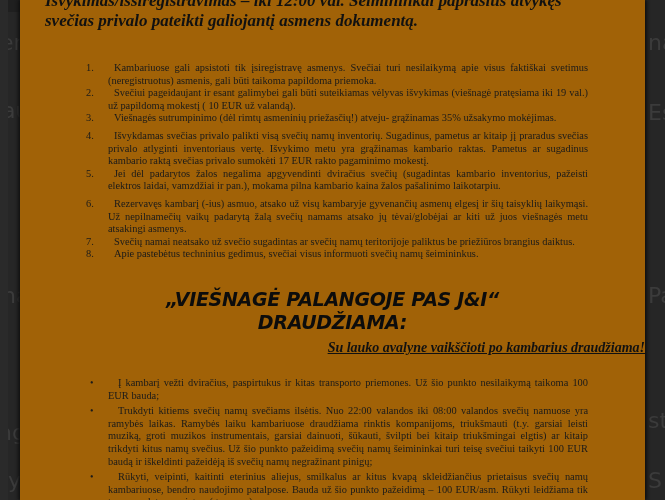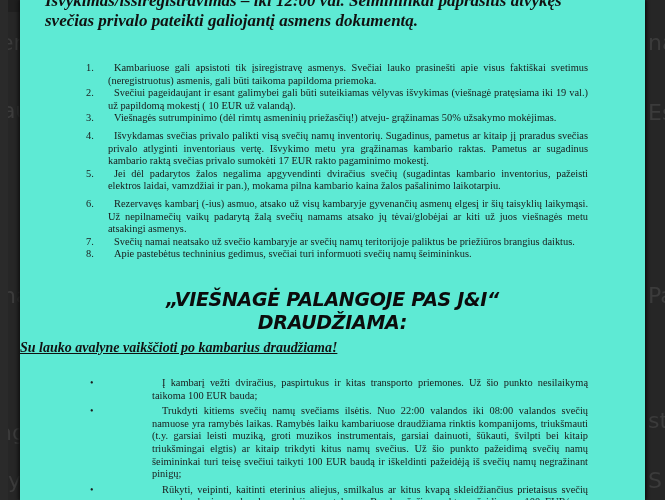--- a/index.html
+++ b/index.html
@@ -8,21 +8,21 @@
       background: #2a2a2a; position: relative;
       font-family: "DejaVu Serif", serif;
     }
     .bg-strip { position: absolute; top: 0; height: 500px; width: 20px; background: #262626; overflow: hidden; }
     .bg-strip.left { left: 8px; text-align: center; }
     .bg-strip.right { left: 645px; width: 20px; }
     .bg-topbar { position: absolute; left: 0; top: 0; width: 20px; height: 12px; background: #1f1f1f; }
     .bg-frag { position: absolute; color: #3b3b3b; font-family: "DejaVu Sans", sans-serif; font-size: 22px; white-space: nowrap; }
     .page {
       position: absolute; left: 20px; top: 0; width: 625px; height: 500px;
-      background: #5eead4; overflow: hidden;
+      background: #a16207; overflow: hidden;
       box-shadow: -2px 0 3px #111, 2px 0 3px #111;
     }
     .intro {
       position: absolute; left: 25px; top: -9px; width: 540px;
       font-family: "Liberation Serif", serif; font-style: italic; font-weight: bold;
       font-size: 17px; line-height: 20px; color: #111;
     }
     .rules {
       position: absolute; left: 68px; top: 62px; width: 500px;
       font-family: "Liberation Serif", serif; font-size: 10.4px; line-height: 12.6px; color: #1a1a1a;
@@ -33,32 +33,32 @@
     .rules .num { position: absolute; left: -2px; top: 0; }
     .rules .txt { display: block; text-indent: 6px; }
     .title {
       position: absolute; left: 0; width: 625px; text-align: center;
       font-family: "DejaVu Sans", sans-serif; font-style: italic; font-weight: bold;
       font-size: 19px; line-height: 23px; color: #0c0c0c; letter-spacing: -0.3px;
     }
     .title.t1 { top: 288px; }
     .title.t2 { top: 311px; }
     .subtitle {
-      position: absolute; left: 0; width: 625px; top: 340px; text-align: left;
+      position: absolute; left: 0; width: 625px; top: 340px; text-align: right;
       font-family: "Liberation Serif", serif; font-style: italic; font-weight: bold;
       font-size: 14px; color: #111; text-decoration: underline;
     }
     .bans {
       position: absolute; left: 74px; top: 377px; width: 494px;
       font-family: "Liberation Serif", serif; font-size: 10.4px; line-height: 12.6px; color: #1a1a1a;
       margin: 0; padding: 0; list-style: none;
     }
     .bans li { position: relative; padding-left: 14px; text-align: justify; margin-bottom: 3px; }
     .bans .bullet { position: absolute; left: -4px; top: 0; font-size: 10px; }
-    .bans .txt { display: block; text-indent: 10px; margin-left: 44px; }
+    .bans .txt { display: block; text-indent: 10px; }
   </style>
 </head>
 <body>
 
 <div class="bg-strip left">
   <div class="bg-topbar"></div>
   <span class="bg-frag" style="left:-8px;top:30px">ers</span>
   <span class="bg-frag" style="left:-6px;top:98px">au</span>
   <span class="bg-frag" style="left:-6px;top:283px">na</span>
   <span class="bg-frag" style="left:-10px;top:420px">ng</span>
@@ -71,49 +71,49 @@
   <span class="bg-frag" style="left:3px;top:408px">st</span>
   <span class="bg-frag" style="left:3px;top:468px">S</span>
 </div>
 
 <div class="page">
   <div class="intro">Išvykimas/išsiregistravimas – iki 12:00 val. Šeimininkai paprašius atvykęs svečias privalo pateikti galiojantį asmens dokumentą.</div>
 
   <ol class="rules">
     <li>
         <span class="num">1.</span>
-        <span class="txt">Kambariuose gali apsistoti tik įsiregistravę asmenys. Svečiai lauko prasinešti apie visus faktiškai svetimus (neregistruotus) asmenis, gali būti taikoma papildoma priemoka.</span>
+        <span class="txt">Kambariuose gali apsistoti tik įsiregistravę asmenys. Svečiai turi nesilaikymą apie visus faktiškai svetimus (neregistruotus) asmenis, gali būti taikoma papildoma priemoka.</span>
       </li>
     <li>
         <span class="num">2.</span>
         <span class="txt">Svečiui pageidaujant ir esant galimybei gali būti suteikiamas vėlyvas išvykimas (viešnagė pratęsiama iki 19 val.) už papildomą mokestį ( 10 EUR už valandą).</span>
       </li>
     <li>
         <span class="num">3.</span>
-        <span class="txt">Viešnagės sutrumpinimo (dėl rimtų asmeninių priežasčių!) atveju- grąžinamas 50% užsakymo mokėjimas.</span>
+        <span class="txt">Viešnagės sutrumpinimo (dėl rimtų asmeninių priežasčių!) atveju- grąžinamas 35% užsakymo mokėjimas.</span>
       </li>
     <li class="gap">
         <span class="num">4.</span>
         <span class="txt">Išvykdamas svečias privalo palikti visą svečių namų inventorių. Sugadinus, pametus ar kitaip jį praradus svečias privalo atlyginti inventoriaus vertę. Išvykimo metu yra grąžinamas kambario raktas. Pametus ar sugadinus kambario raktą svečias privalo sumokėti 17 EUR rakto pagaminimo mokestį.</span>
       </li>
     <li>
         <span class="num">5.</span>
         <span class="txt">Jei dėl padarytos žalos negalima apgyvendinti dviračius svečių (sugadintas kambario inventorius, pažeisti elektros laidai, vamzdžiai ir pan.), mokama pilna kambario kaina žalos pašalinimo laikotarpiu.</span>
       </li>
     <li class="gap">
         <span class="num">6.</span>
         <span class="txt">Rezervavęs kambarį (-ius) asmuo, atsako už visų kambaryje gyvenančių asmenų elgesį ir šių taisyklių laikymąsi. Už nepilnamečių vaikų padarytą žalą svečių namams atsako jų tėvai/globėjai ar kiti už juos viešnagės metu atsakingi asmenys.</span>
       </li>
     <li>
         <span class="num">7.</span>
-        <span class="txt">Svečių namai neatsako už svečio kambaryje ar svečių namų teritorijoje paliktus be priežiūros brangius daiktus.</span>
+        <span class="txt">Svečių namai neatsako už svečio sugadintas ar svečių namų teritorijoje paliktus be priežiūros brangius daiktus.</span>
       </li>
     <li>
         <span class="num">8.</span>
-        <span class="txt">Apie pastebėtus techninius gedimus, svečiai turi informuoti svečių namų šeimininkus.</span>
+        <span class="txt">Apie pastebėtus techninius gedimus, svečiai visus informuoti svečių namų šeimininkus.</span>
       </li>
   </ol>
 
   <div class="title t1">„VIEŠNAGĖ PALANGOJE PAS J&amp;I“</div>
   <div class="title t2">DRAUDŽIAMA:</div>
   <div class="subtitle">Su lauko avalyne vaikščioti po kambarius draudžiama!</div>
 
   <ul class="bans">
     <li>
         <span class="bullet">•</span>

